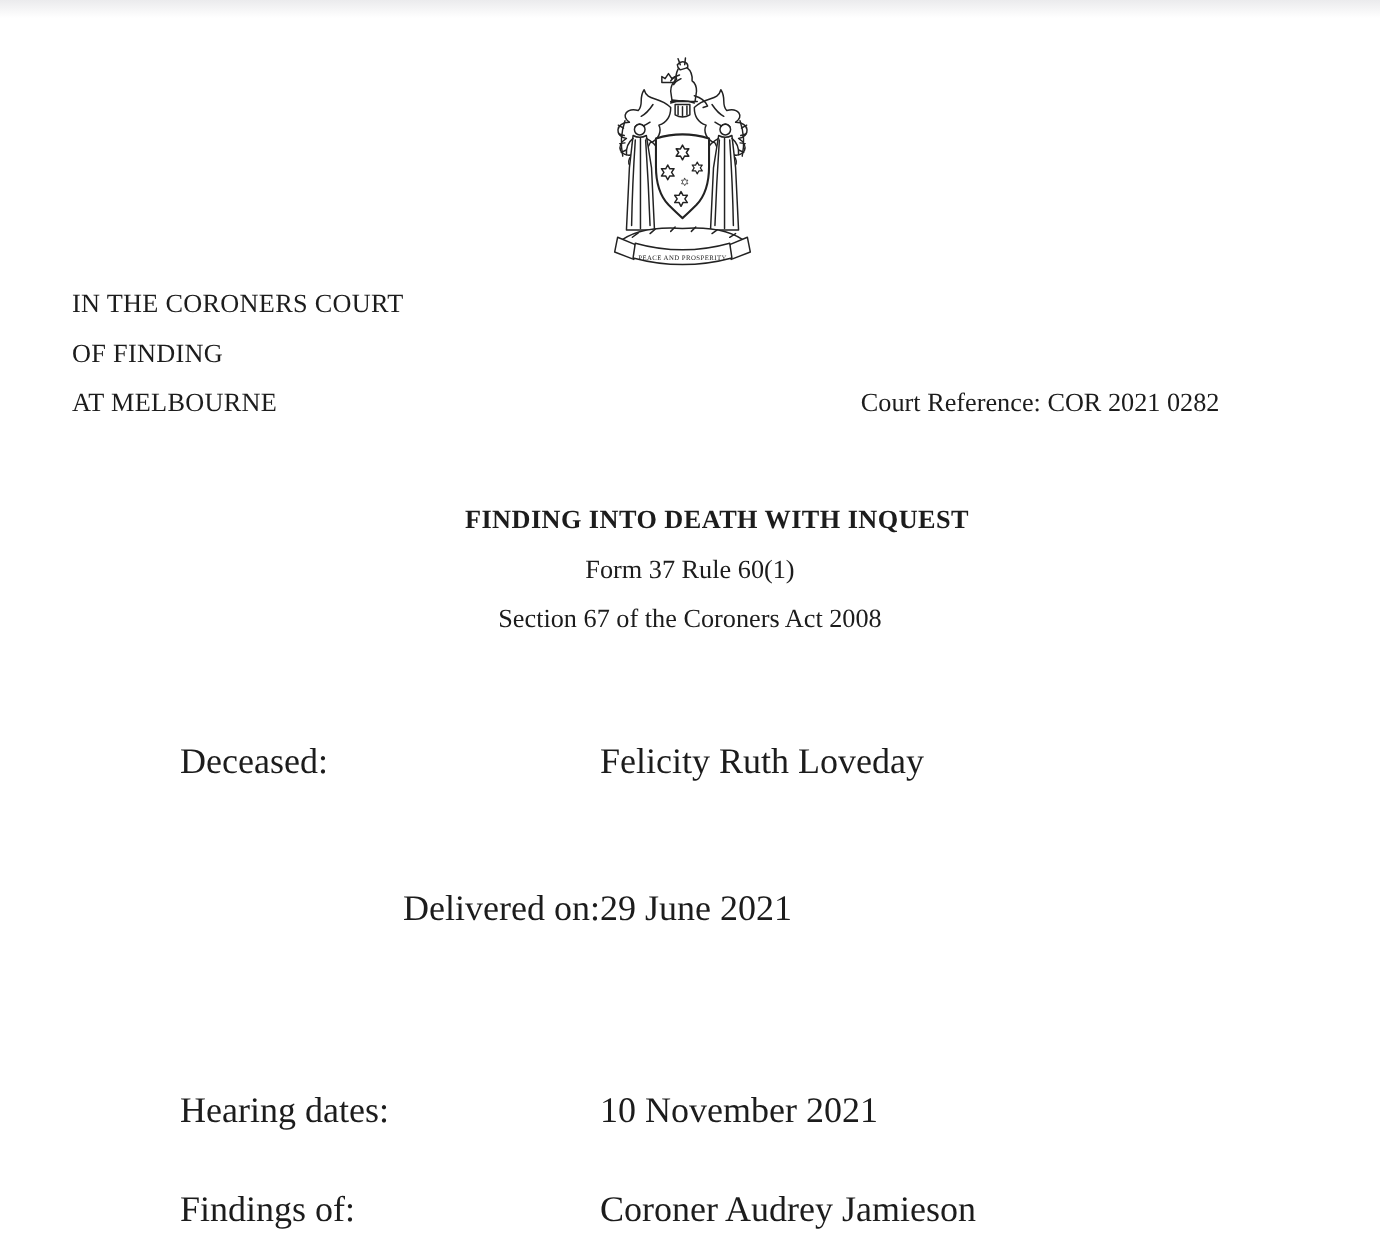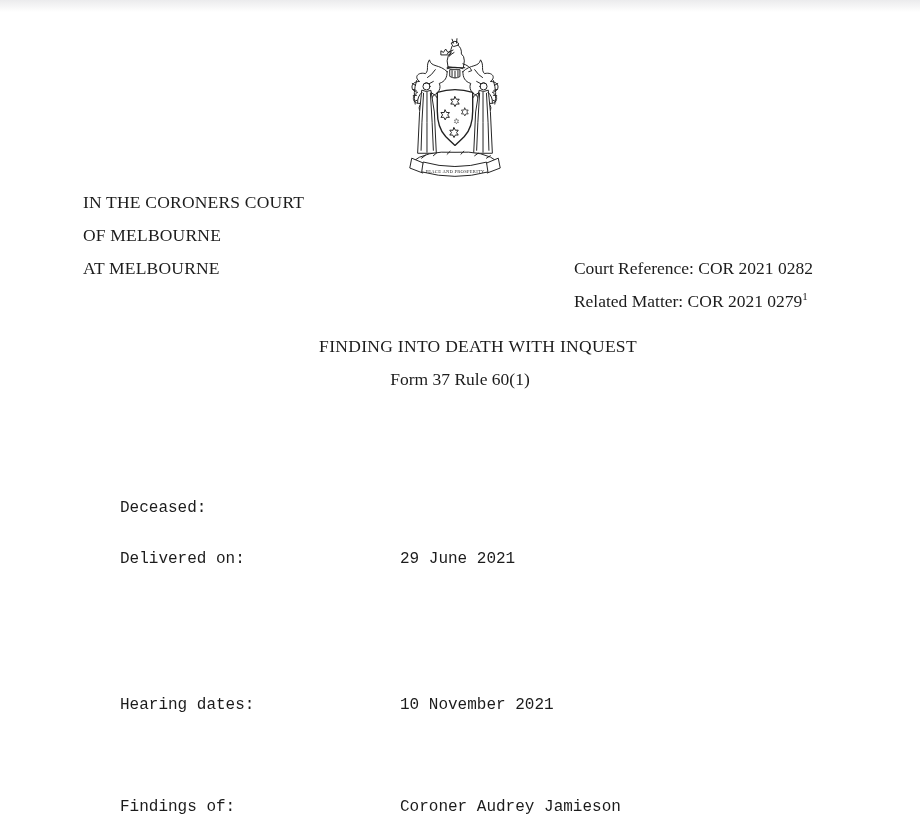--- a/index.html
+++ b/index.html
@@ -23,21 +23,20 @@
     width: 118px; height: 148px;
   }
   .coat-of-arms svg { width: 100%; height: 100%; }
   .court-block {
     position: absolute;
     left: 48px; top: 186px;
     font-size: 17.5px;
     line-height: 33px;
     letter-spacing: 0.2px;
     white-space: nowrap;
-    margin-left: 35px;
   }
   .refs-block {
     position: absolute;
     top: 252px; right: 107px;
     text-align: left;
     font-size: 17.5px;
     line-height: 33px;
     white-space: nowrap;
   }
   .refs-block sup {
@@ -46,37 +45,36 @@
     vertical-align: super;
   }
   .heading-block {
     position: absolute;
     top: 330px; left: 0;
     width: 920px;
     text-align: center;
     font-size: 17.5px;
     line-height: 33px;
   }
-  .heading-title { font-weight: normal; letter-spacing: 0.3px; padding-left: 36px; }
+  .heading-title { font-weight: bold; letter-spacing: 0.3px; padding-left: 36px; }
   .heading-italic { }
   .detail-row {
     position: absolute;
     left: 120px;
     display: flex;
-    font-size: 16px;
+    font-size: 24px;
     line-height: 33px;
     white-space: nowrap;
-    font-family: Liberation Mono, monospace;
   }
   .detail-label { width: 280px; }
   .detail-value div { min-height: 33px; }
   .r1 { top: 492px; }
-  .r2 { top: 543px; }
+  .r2 { top: 590px; text-align: right; }
   .r3 { top: 625px; }
-  .r4 { top: 689px; }
+  .r4 { top: 725px; }
   .r5 { top: 791px; }
 </style>
 </head>
 <body>
 
 <div class="page">
   <div class="top-shade"></div>
 
   <div class="coat-of-arms">
     <svg viewBox="0 0 120 150" xmlns="http://www.w3.org/2000/svg" fill="none" stroke="#222" stroke-width="1" stroke-linecap="round" stroke-linejoin="round">
@@ -146,36 +144,39 @@
         <path fill="#fff" d="M28 129 l-12 -5 l-2 10 l13 5 z"></path>
         <path fill="#fff" d="M92 129 l12 -5 l2 10 l-13 5 z"></path>
         <path fill="#fff" d="M28 128 Q60 137 92 128 L93.5 138 Q60 147 26.5 138 Z"></path>
         <text x="60" y="139.5" text-anchor="middle" font-size="4.6" letter-spacing="0.3" fill="#222" stroke="none">PEACE AND PROSPERITY</text>
       </g>
     </svg>
   </div>
 
   <div class="court-block">
     <div>IN THE CORONERS COURT</div>
-    <div>OF MELBOURNE</div>
+    <div>OF FINDING</div>
     <div>AT MELBOURNE</div>
   </div>
 
   <div class="refs-block">
     <div>Court Reference: COR 2021 0282</div>
-    <div><span>Related Matter: COR 2021 0279</span><sup>1</sup></div>
   </div>
 
   <div class="heading-block">
     <div class="heading-title">FINDING INTO DEATH WITH INQUEST</div>
     <div class="heading-italic">Form 37 Rule 60(1)</div>
+    <div class="heading-italic">Section 67 of the Coroners Act 2008</div>
   </div>
 
   <div class="detail-row r1">
     <div class="detail-label">Deceased:</div>
+    <div class="detail-value">
+      <div>Felicity Ruth Loveday</div>
+    </div>
   </div>
 
   <div class="detail-row r2">
     <div class="detail-label">Delivered on:</div>
     <div class="detail-value">
       <div>29 June 2021</div>
     </div>
   </div>
 
   <div class="detail-row r3">

